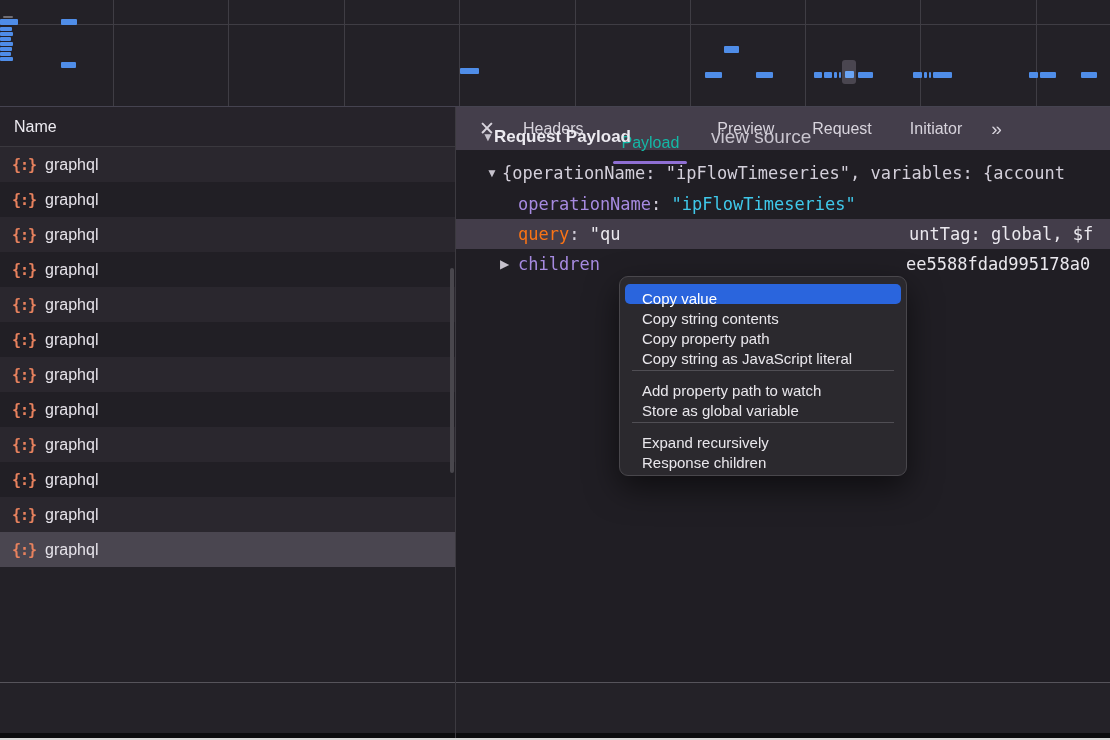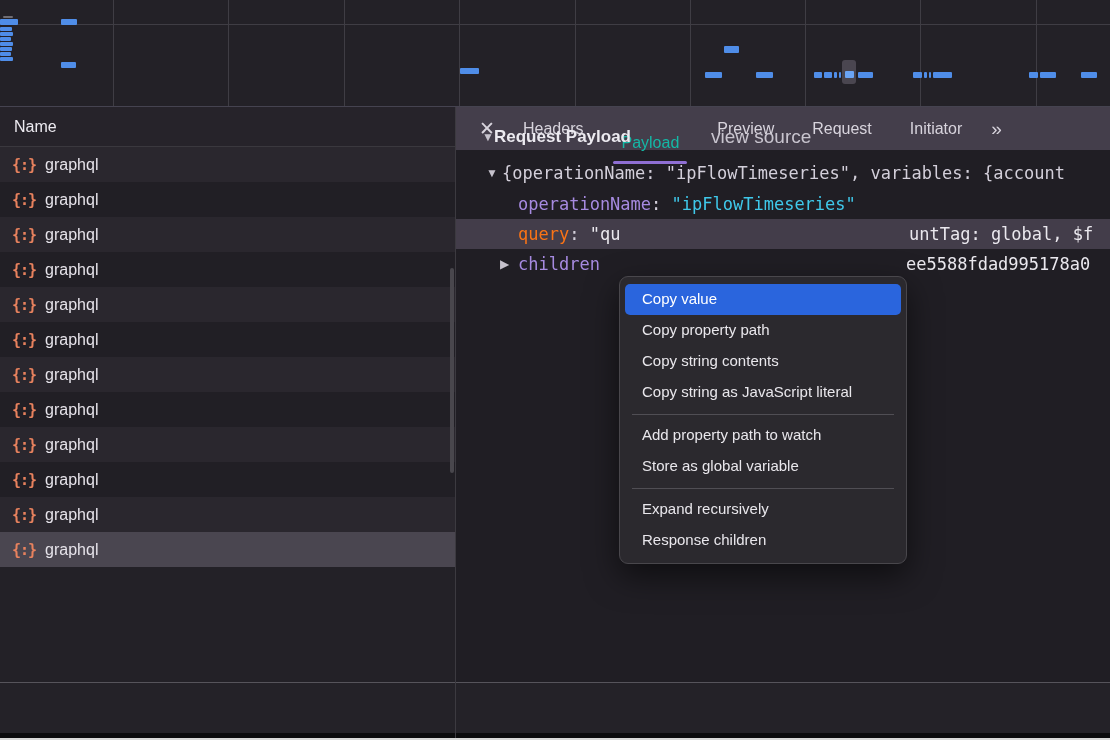--- a/index.html
+++ b/index.html
@@ -56,21 +56,21 @@
   .colon{color:#d3cfda;}
   .str-cyan{color:#3fc8ea;}
   .str-white{color:#eae8ee;}
   .frag-right{position:absolute;}
   .vars-tri{position:absolute;left:44px;}
 
   
   .ctx-menu{position:absolute;left:619px;top:276px;width:288px;background:#2b292e;
             border:1px solid #49474c;border-radius:9px;box-shadow:0 12px 32px rgba(0,0,0,.55);
             padding:7px 0;box-sizing:border-box;z-index:20;}
-  .menu-item{height:31px;line-height:29px;padding-left:17px;margin:0 5px;border-radius:5px;
+  .menu-item{height:20px;line-height:29px;padding-left:17px;margin:0 5px;border-radius:5px;
              color:#e9e7ec;font-size:15px;white-space:nowrap;}
   .menu-item.highlighted{background:#2a65dd;color:#ffffff;}
   .menu-sep{height:12px;position:relative;}
   .menu-sep::after{content:"";position:absolute;left:12px;right:12px;top:6px;height:1px;background:#504e54;}
 
   
   .vdivider{position:absolute;left:455px;top:107px;width:1px;height:631px;background:#3c3a40;z-index:5;}
   .divider-h{position:absolute;left:0;top:682px;width:1110px;height:1px;background:#56545b;}
   .footer{position:absolute;left:0;top:683px;width:1110px;height:50px;background:#242228;}
   .bottom-strip{position:absolute;left:0;top:733px;width:1110px;height:5px;background:#0b0b0d;}
@@ -219,22 +219,22 @@
   </div>
 
   <div class="vdivider"></div>
   <div class="divider-h"></div>
   <div class="footer"></div>
   <div class="bottom-strip"></div>
   <div class="bottom-edge"></div>
 
   <div class="ctx-menu" id="ctx-menu">
       <div class="menu-item highlighted">Copy value</div>
+      <div class="menu-item">Copy string contents</div>
       <div class="menu-item">Copy property path</div>
-      <div class="menu-item">Copy string contents</div>
       <div class="menu-item">Copy string as JavaScript literal</div>
       <div class="menu-sep"></div>
       <div class="menu-item">Add property path to watch</div>
       <div class="menu-item">Store as global variable</div>
       <div class="menu-sep"></div>
       <div class="menu-item">Expand recursively</div>
       <div class="menu-item">Response children</div>
     </div>
 
 </div>

